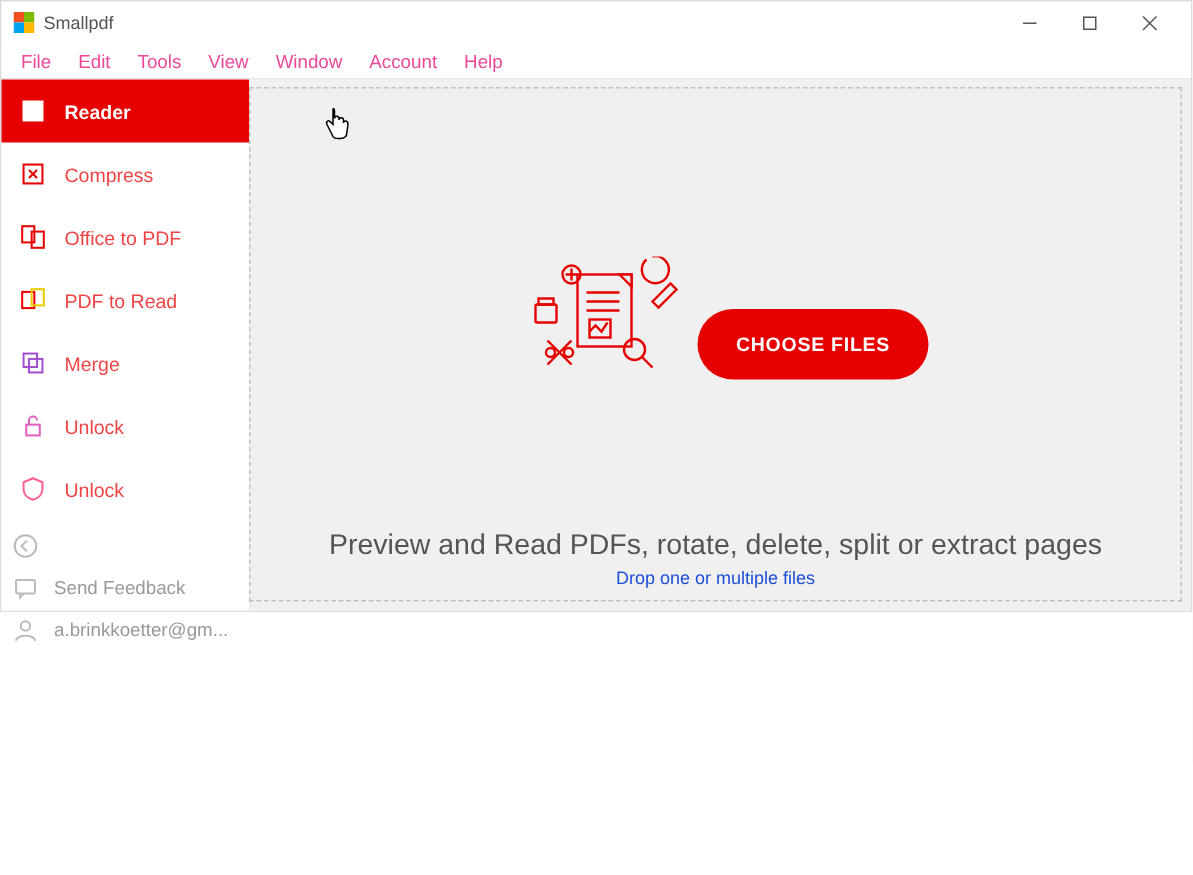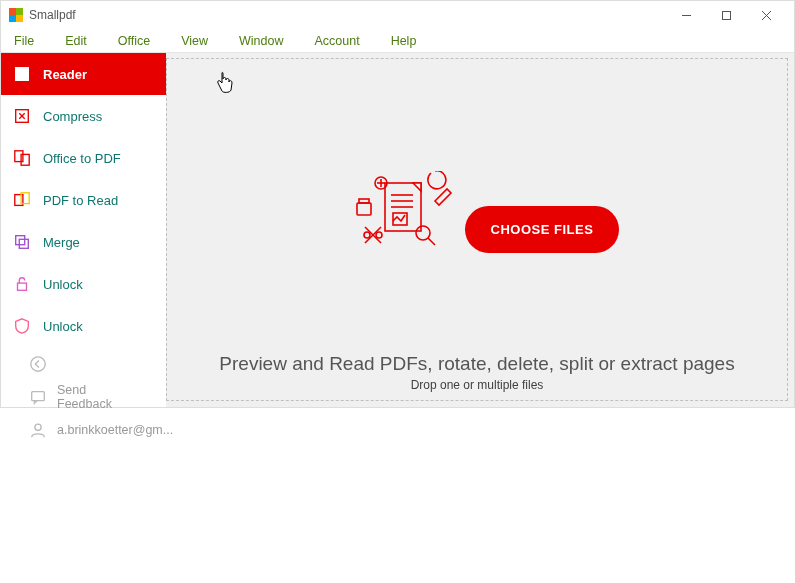--- a/index.html
+++ b/index.html
@@ -3,39 +3,39 @@
 <meta charset="utf-8">
 <style>
   * { box-sizing: border-box; margin: 0; padding: 0; font-family: -apple-system, BlinkMacSystemFont, "Segoe UI", Arial, sans-serif; }
   html, body { width: 795px; height: 583px; overflow: hidden; background: #fff; }
   .window { width: 795px; height: 408px; display: flex; flex-direction: column; background: #fff; border: 1px solid #ddd; }
   .titlebar { height: 28px; display: flex; align-items: center; padding: 0 8px; font-size: 12px; color: #555; }
   .titlebar .logo { width: 14px; height: 14px; margin-right: 6px; }
   .titlebar-spacer { flex: 1; }
   .winbtn { width: 40px; height: 28px; display: flex; align-items: center; justify-content: center; color: #555; }
   .winbtn svg { stroke: #555; }
-  .menubar { height: 24px; display: flex; align-items: center; padding: 0 4px; font-size: 12.5px; color: #4d7c0f; border-bottom: 1px solid #e5e5e5; background: #fff; gap: 13px; }
+  .menubar { height: 24px; display: flex; align-items: center; padding: 0 4px; font-size: 12.5px; color: #ec4899; border-bottom: 1px solid #e5e5e5; background: #fff; }
   .menubar .menu-item { padding: 2px 9px; }
   .body { flex: 1; display: flex; min-height: 0; background: #f0f0f0; }
   .sidebar { width: 165px; background: #fff; display: flex; flex-direction: column; }
   .side-list { flex: 1; display: flex; flex-direction: column; padding-top: 0; }
-  .side-item { height: 42px; display: flex; align-items: center; padding: 0 12px; font-size: 13px; color: #0f766e; gap: 12px; }
+  .side-item { height: 42px; display: flex; align-items: center; padding: 0 12px; font-size: 13px; color: #ef4444; gap: 12px; }
   .side-item.active { background: #e60000; color: #fff; font-weight: 600; }
   .side-item.active .side-icon svg * { stroke: #fff; fill: #fff; }
   .side-icon { width: 18px; height: 18px; display: flex; align-items: center; justify-content: center; flex-shrink: 0; }
-  .sidebar-bottom { padding: 8px 28px 10px; display: flex; flex-direction: column; gap: 10px; font-size: 12.5px; color: #999; }
+  .sidebar-bottom { padding: 8px 7px 10px; display: flex; flex-direction: column; gap: 10px; font-size: 12.5px; color: #999; }
   .sb-item { display: flex; align-items: center; gap: 10px; color: #999; }
   .sb-item .side-icon svg * { stroke: #bbb; }
   .main { flex: 1; padding: 5px 6px 6px 0; display: flex; }
   .dropzone { flex: 1; border: 1px dashed #bfbfbf; background: #f0f0f0; display: flex; align-items: center; justify-content: center; position: relative; }
   .illus { width: 130px; height: 90px; margin-bottom: 28px; }
   .choose-btn { background: #e60000; color: #fff; border: none; border-radius: 999px; padding: 16px 26px; font-size: 13px; font-weight: 700; letter-spacing: .5px; }
   .dz-texts { position: absolute; bottom: 8px; left: 0; right: 0; text-align: center; }
   .dz-title { font-size: 19px; color: #555; margin-bottom: 3px; }
-  .dz-sub { font-size: 12px; color: #404040; }
+  .dz-sub { font-size: 12px; color: #1d4ed8; }
   .cursor-icon { position: absolute; left: 48px; top: 12px; }
 </style>
 </head>
 <body>
 
 <div class="window">
 
   <div class="titlebar">
     <span class="logo">
       <svg viewBox="0 0 14 14">
@@ -61,21 +61,21 @@
       <svg width="11" height="11" viewBox="0 0 11 11">
           <line x1="1" y1="1" x2="10" y2="10" stroke-width="1"></line>
           <line x1="10" y1="1" x2="1" y2="10" stroke-width="1"></line>
         </svg>
     </div>
   </div>
 
   <div class="menubar">
     <div class="menu-item">File</div>
     <div class="menu-item">Edit</div>
-    <div class="menu-item">Office</div>
+    <div class="menu-item">Tools</div>
     <div class="menu-item">View</div>
     <div class="menu-item">Window</div>
     <div class="menu-item">Account</div>
     <div class="menu-item">Help</div>
   </div>
 
   <div class="body">
 
     <div class="sidebar">
       <div class="side-list">

